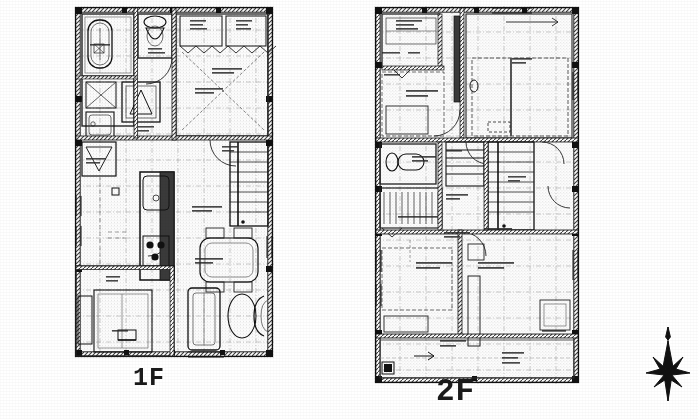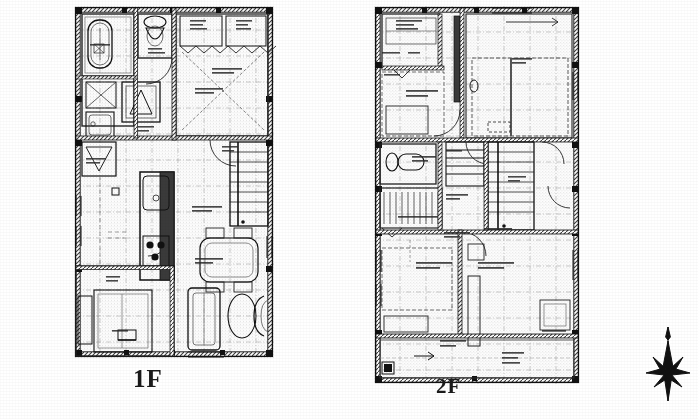--- a/index.html
+++ b/index.html
@@ -6,28 +6,28 @@
   body{
     width:698px;height:419px;background:#ffffff;overflow:hidden;
     font-family:"Liberation Serif", serif;
     position:relative;
   }
   .stage{position:absolute;left:0;top:0;width:698px;height:419px;}
   .plan{position:absolute;}
   .plan svg{display:block;}
   .floor-label{
     position:absolute;
-    font-family:Liberation Serif, serif;
+    font-family:Liberation Mono, monospace;
     font-weight:bold;
     color:#1a1a1a;
     letter-spacing:1px;
     line-height:1;
   }
   #label-1f{left:133px;top:366px;font-size:25px;}
-  #label-2f{left:436px;top:376px;font-size:21px;}
+  #label-2f{left:436px;top:376px;font-size:31px;}
   .compass{position:absolute;left:645px;top:325px;width:46px;height:82px;}
   .noise{
     position:absolute;left:0;top:0;width:698px;height:419px;
     pointer-events:none;opacity:.1;
     background-image:
       repeating-linear-gradient(0deg, rgba(0,0,0,.20) 0 1px, rgba(0,0,0,0) 1px 3px),
       repeating-linear-gradient(90deg, rgba(0,0,0,.14) 0 1px, rgba(0,0,0,0) 1px 3px);
     mix-blend-mode:multiply;
   }
 </style>

